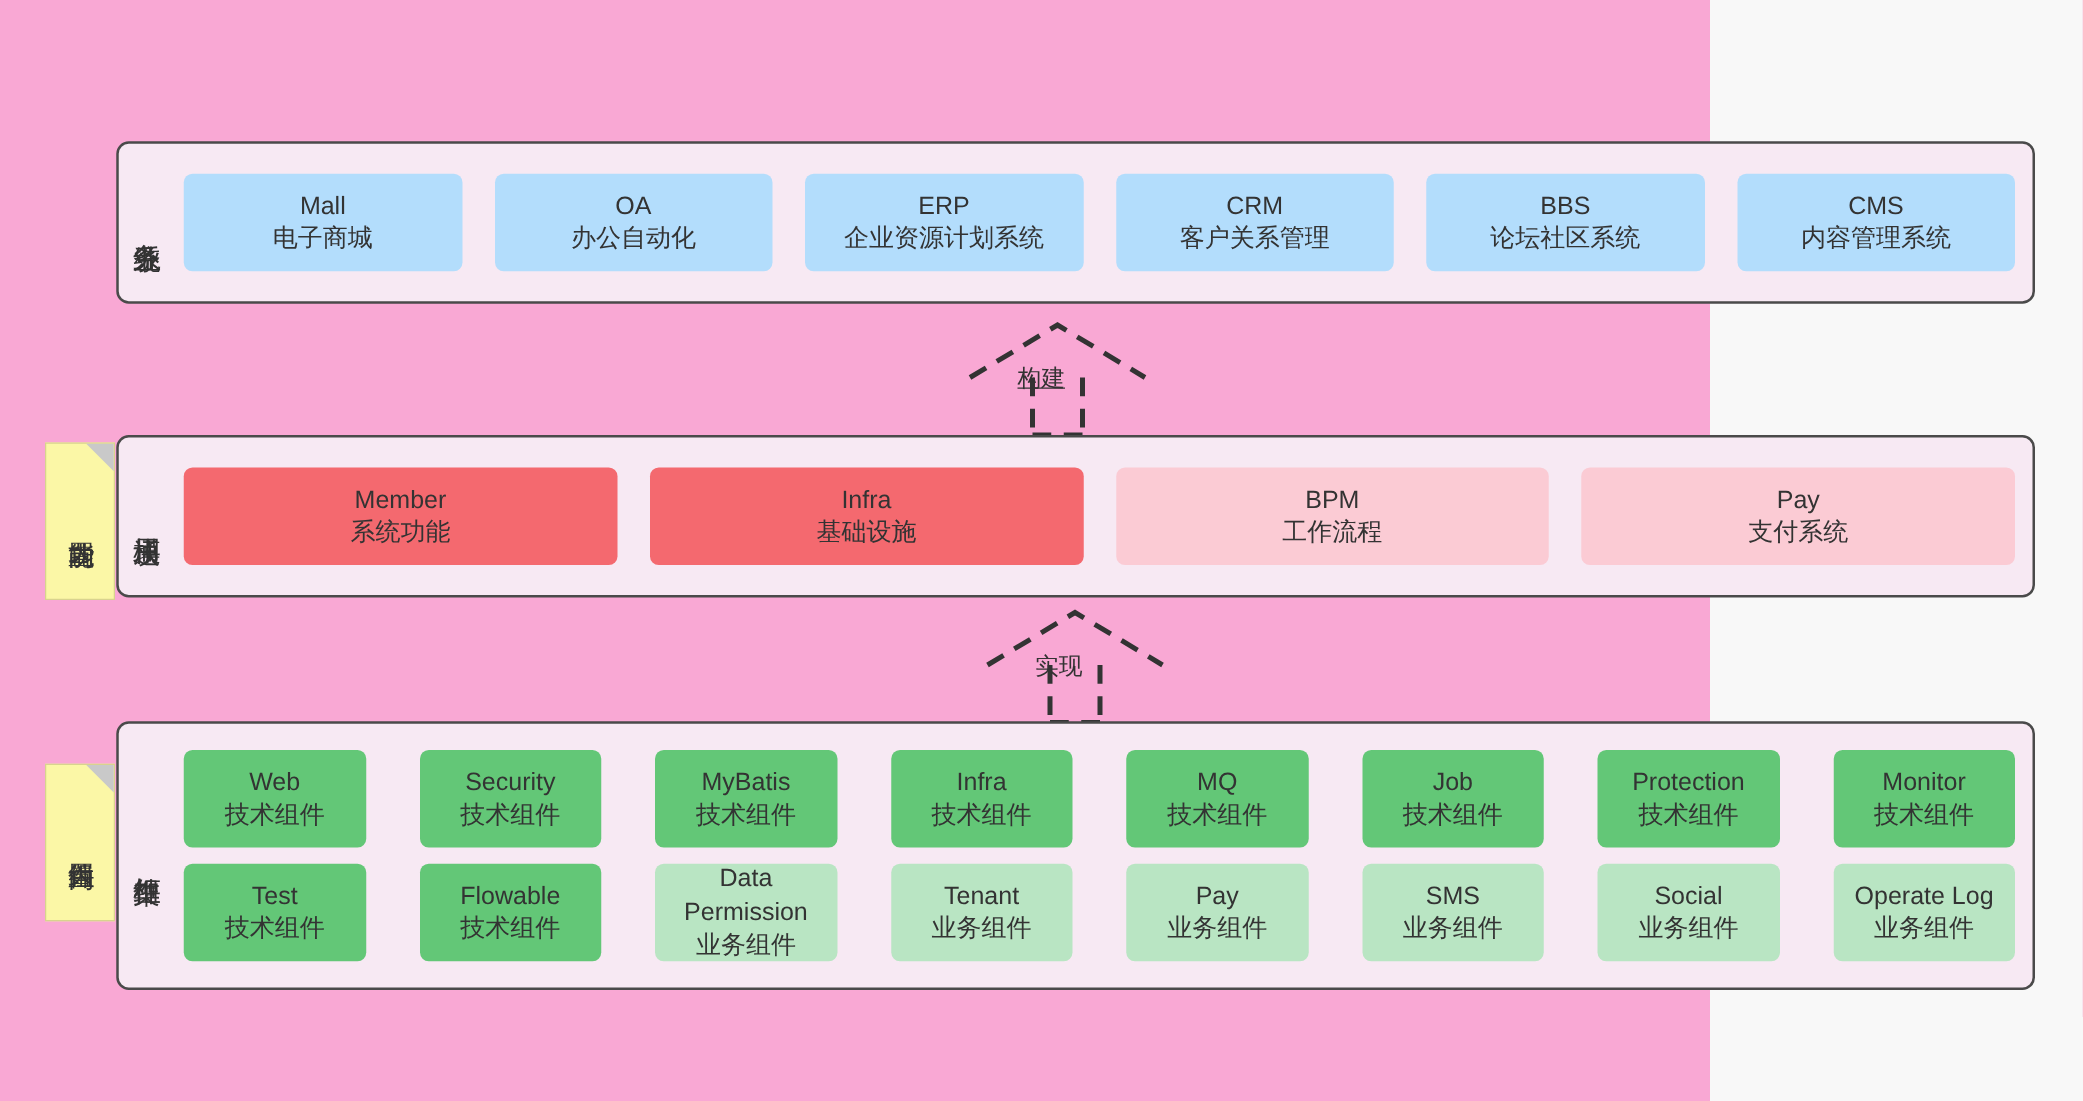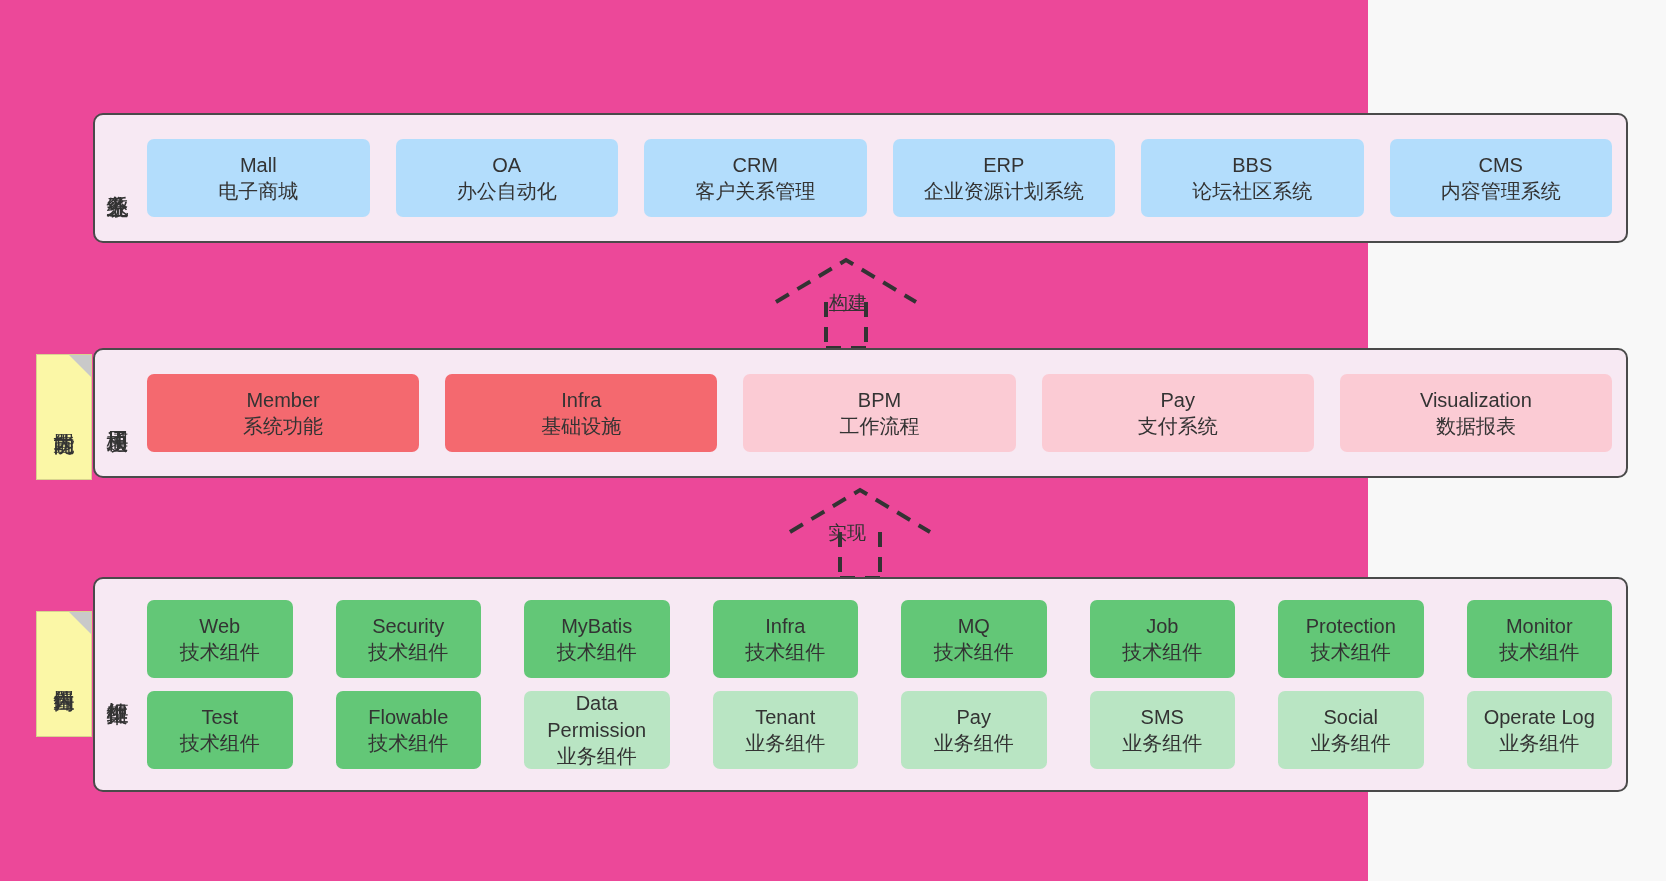--- a/index.html
+++ b/index.html
@@ -13,21 +13,21 @@
     font-family: "Liberation Sans", "DejaVu Sans", sans-serif;
     color: #333333;
     overflow: hidden;
     position: relative;
   }
   #canvas {
     position: absolute;
     left: 0; top: 0;
     width: 1368px;
     height: 881px;
-    background: #ec4899;
+    background: #f9a8d4;
   }
 
   
   .layer {
     position: absolute;
     box-sizing: border-box;
     background: #f7e9f3;
     border: 2px solid #4a4a4a;
     border-radius: 10px;
     display: flex;
@@ -127,21 +127,21 @@
   .arrow-group { position: absolute; }
   .arrow-group svg { display: block; overflow: visible; }
   .arrow-label {
     position: absolute;
     font-size: 19px;
     color: #333;
     background: transparent;
     white-space: nowrap;
   }
   #arrow-build { left: 756px; top: 252px; width: 180px; height: 100px; }
-  #arrow-build .arrow-label { left: 73px; top: 38px; text-decoration: underline; }
+  #arrow-build .arrow-label { left: 58px; top: 38px; text-decoration: underline; }
   #arrow-impl  { left: 770px; top: 482px; width: 180px; height: 100px; }
   #arrow-impl  .arrow-label { left: 58px; top: 38px; }
 </style>
 </head>
 <body>
 
 <div id="canvas">
 
   <div class="layer" id="layer-business">
     <div class="layer-title">业务系统</div>
@@ -149,26 +149,26 @@
       <div class="row">
         <div class="node c-blue">
           <span class="t1">Mall</span>
           <span class="t2">电子商城</span>
         </div>
         <div class="node c-blue">
           <span class="t1">OA</span>
           <span class="t2">办公自动化</span>
         </div>
         <div class="node c-blue">
+          <span class="t1">ERP</span>
+          <span class="t2">企业资源计划系统</span>
+        </div>
+        <div class="node c-blue">
           <span class="t1">CRM</span>
           <span class="t2">客户关系管理</span>
-        </div>
-        <div class="node c-blue">
-          <span class="t1">ERP</span>
-          <span class="t2">企业资源计划系统</span>
         </div>
         <div class="node c-blue">
           <span class="t1">BBS</span>
           <span class="t2">论坛社区系统</span>
         </div>
         <div class="node c-blue">
           <span class="t1">CMS</span>
           <span class="t2">内容管理系统</span>
         </div>
       </div>
@@ -199,24 +199,20 @@
           <span class="t2">基础设施</span>
         </div>
         <div class="node c-pink">
           <span class="t1">BPM</span>
           <span class="t2">工作流程</span>
         </div>
         <div class="node c-pink">
           <span class="t1">Pay</span>
           <span class="t2">支付系统</span>
         </div>
-        <div class="node c-pink">
-          <span class="t1">Visualization</span>
-          <span class="t2">数据报表</span>
-        </div>
       </div>
     </div>
   </div>
 
   <div class="arrow-group" id="arrow-impl">
     <svg width="180" height="100" viewBox="0 0 180 100">
       <path d="M 20 50 L 90 8 L 160 50" fill="none" stroke="#333333" stroke-width="4" stroke-dasharray="15,10"></path>
       <path d="M 70 50 L 70 96 M 110 50 L 110 96 M 70 96 L 110 96" fill="none" stroke="#333333" stroke-width="4" stroke-dasharray="15,10"></path>
     </svg>
     <span class="arrow-label">实现</span>

